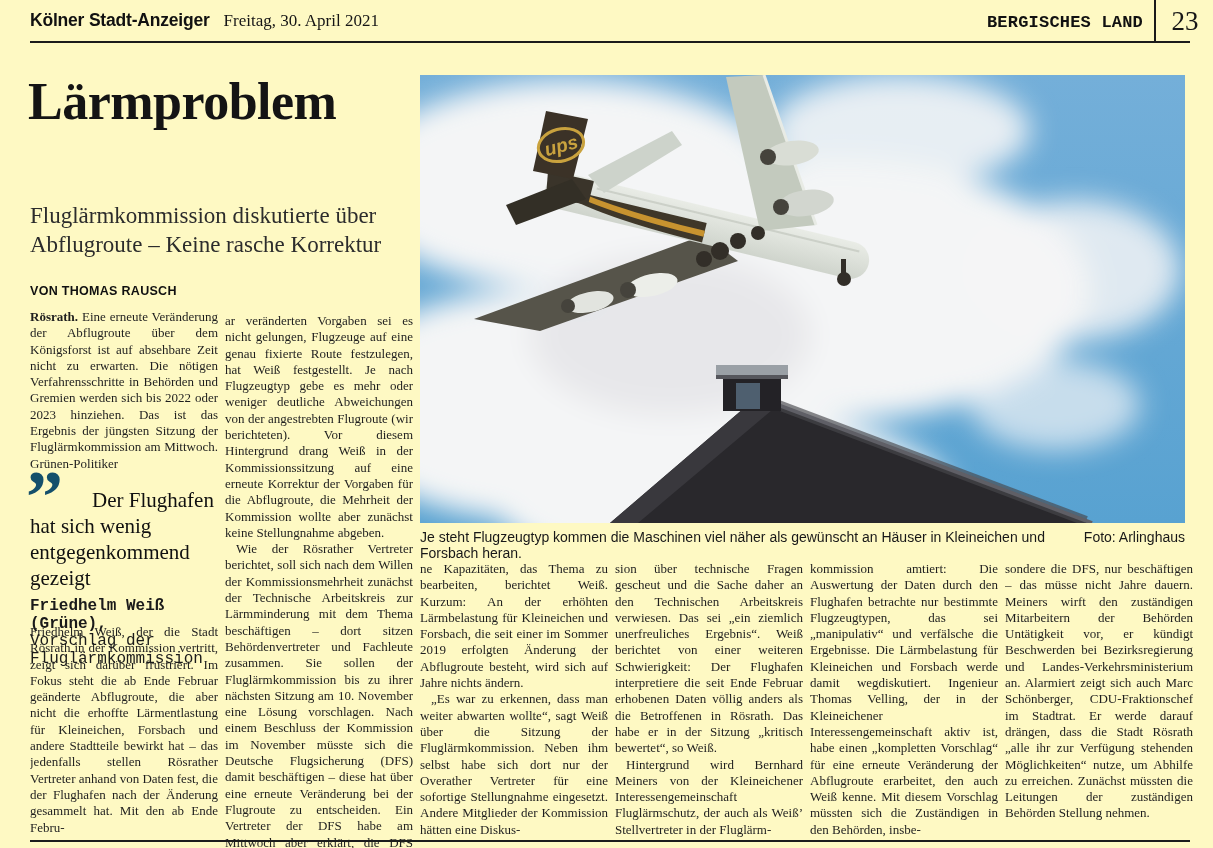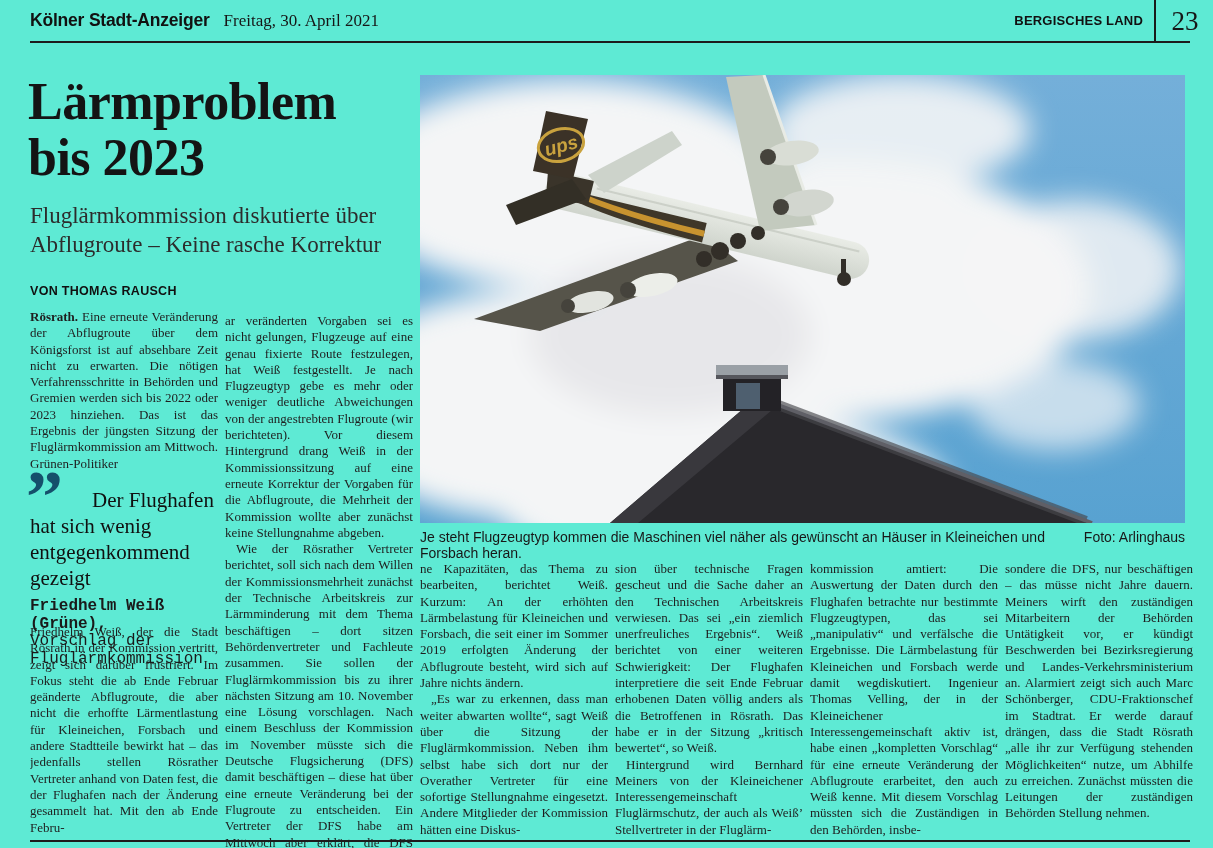--- a/index.html
+++ b/index.html
@@ -1,23 +1,23 @@
 <!DOCTYPE html>
 <html lang="de"><head>
 <meta charset="utf-8">
 <style>
   html,body{margin:0;padding:0;background:#ffffff;}
-  #page{position:relative;width:1213px;height:848px;background:#5eead4;overflow:hidden;
+  #page{position:relative;width:1213px;height:848px;background:#fef9c3;overflow:hidden;
         font-family:"Liberation Serif",serif;color:#1f1f1f;}
   .abs{position:absolute;}
   
   .mast-left{left:30px;top:10px;display:flex;align-items:baseline;}
   .paper-name{font-family:"Liberation Sans",sans-serif;font-weight:700;font-size:17.5px;color:#111;letter-spacing:-0.2px;}
   .mast-date{font-family:"Liberation Serif",serif;font-size:17px;color:#161616;margin-left:14px;}
-  .mast-section{right:70px;top:13px;font-family:Liberation Sans, sans-serif;font-weight:700;font-size:13px;color:#111;letter-spacing:0.2px;}
+  .mast-section{right:70px;top:13px;font-family:Liberation Mono, monospace;font-weight:700;font-size:17px;color:#111;letter-spacing:0.2px;}
   .mast-divider{left:1154px;top:0;width:2px;height:41px;background:#1a1a1a;}
   .page-number{left:1158px;top:6px;width:54px;text-align:center;font-size:27px;color:#161616;}
   .rule{background:#1c1c1c;height:2px;}
   .rule-top{left:30px;top:41px;width:1160px;}
   .rule-bottom{left:30px;top:840px;width:1160px;height:2px;}
   
   .headline{left:28px;top:74px;width:392px;font-weight:700;font-size:52px;line-height:56px;color:#141414;letter-spacing:-0.5px;}
   .subhead{left:30px;top:201px;width:392px;font-size:23px;line-height:29px;color:#2c2c2c;}
   .byline{left:30px;top:284px;font-family:"Liberation Sans",sans-serif;font-weight:700;font-size:12.5px;letter-spacing:0.3px;color:#101010;text-align:right;}
   
@@ -52,21 +52,20 @@
     <span class="paper-name">Kölner Stadt-Anzeiger</span>
     <span class="mast-date">Freitag, 30. April 2021</span>
   </div>
   <div class="abs mast-section">BERGISCHES LAND</div>
   <div class="abs mast-divider"></div>
   <div class="abs page-number">23</div>
   <div class="abs rule rule-top"></div>
 
   <div class="abs headline">
     <div>Lärmproblem</div>
-    <div>bis 2023</div>
   </div>
   <div class="abs subhead">
     <div>Fluglärmkommission diskutierte über</div>
     <div>Abflugroute – Keine rasche Korrektur</div>
   </div>
   <div class="abs byline">VON THOMAS RAUSCH</div>
 
   <div class="abs body c1p1">
     <p><span class="lead-in">Rösrath.</span> <span>Eine erneute Veränderung der Abflugroute über dem Königsforst ist auf absehbare Zeit nicht zu erwarten. Die nötigen Verfahrensschritte in Behörden und Gremien werden sich bis 2022 oder 2023 hinziehen. Das ist das Ergebnis der jüngsten Sitzung der Fluglärmkommission am Mittwoch. Grünen-Politiker</span></p>
   </div>

